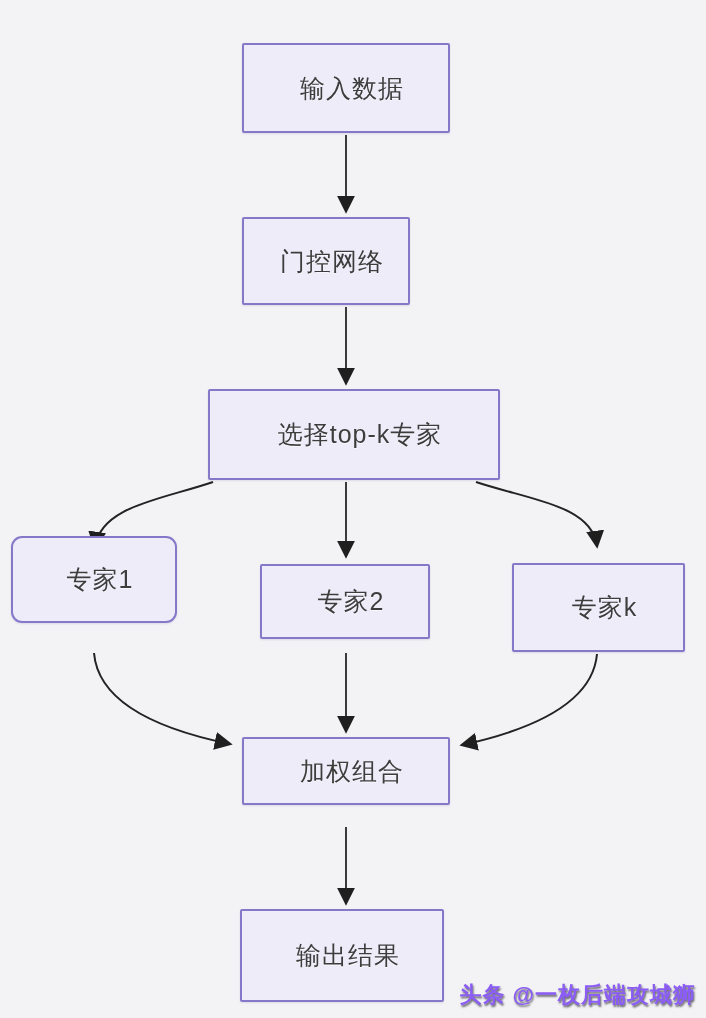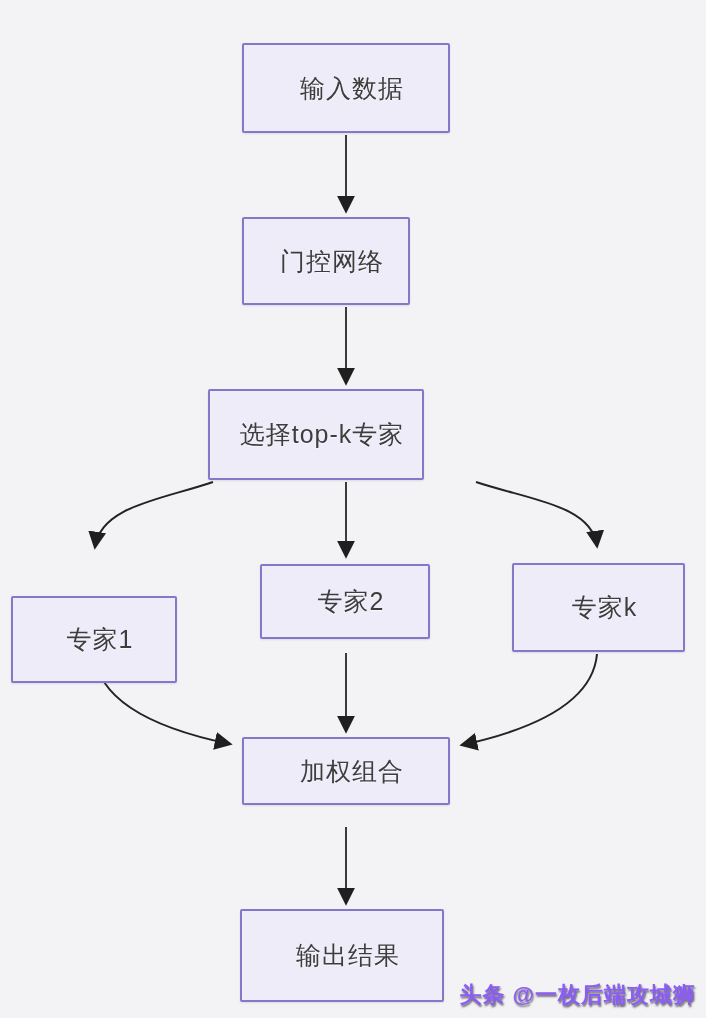--- a/index.html
+++ b/index.html
@@ -26,22 +26,22 @@
     display:flex;align-items:center;justify-content:center;
     color:#3d3d3d;
     font-size:25px;
     letter-spacing:1px;
     text-shadow:0 1px 0 rgba(255,255,255,0.6);
     box-shadow:0 1px 2px rgba(120,110,180,0.18);
     padding-left:12px;
   }
   .node-input  {left:242px;top:43px; width:208px;height:90px;}
   .node-gating {left:242px;top:217px;width:168px;height:88px;}
-  .node-topk   {left:208px;top:389px;width:216px;height:91px;}
-  .node-expert1{left:11px; top:596px;width:166px;height:87px;}
+  .node-topk   {left:208px;top:389px;width:292px;height:91px;}
+  .node-expert1{left:11px; top:536px;width:166px;height:87px;border-radius:11px;}
   .node-expert2{left:260px;top:564px;width:170px;height:75px;}
   .node-expertk{left:512px;top:563px;width:173px;height:89px;}
   .node-combine{left:242px;top:737px;width:208px;height:68px;font-family:Liberation Serif, serif;}
   .node-output {left:240px;top:909px;width:204px;height:93px;}
   .watermark{
     position:absolute;
     right:10px;bottom:8px;
     font-size:22px;
     font-weight:bold;
     color:#8b5cf6;

